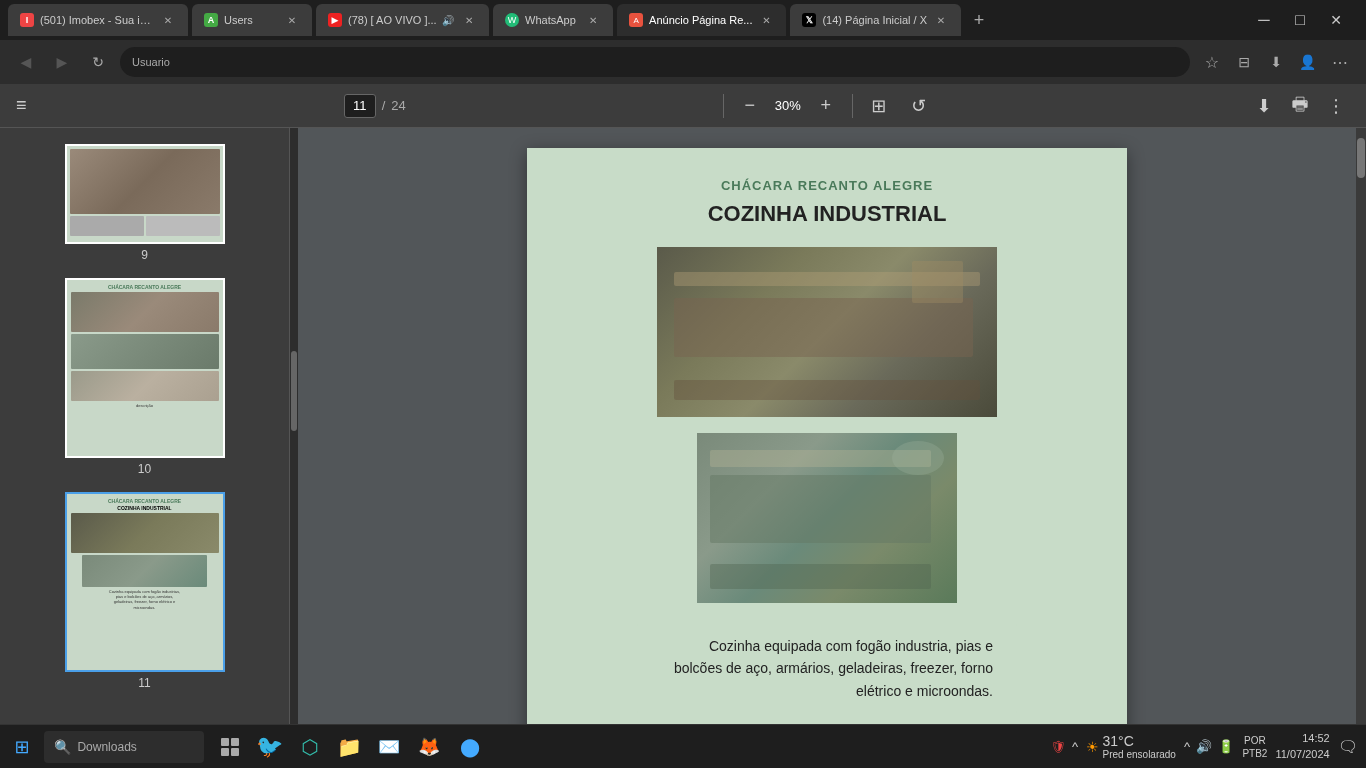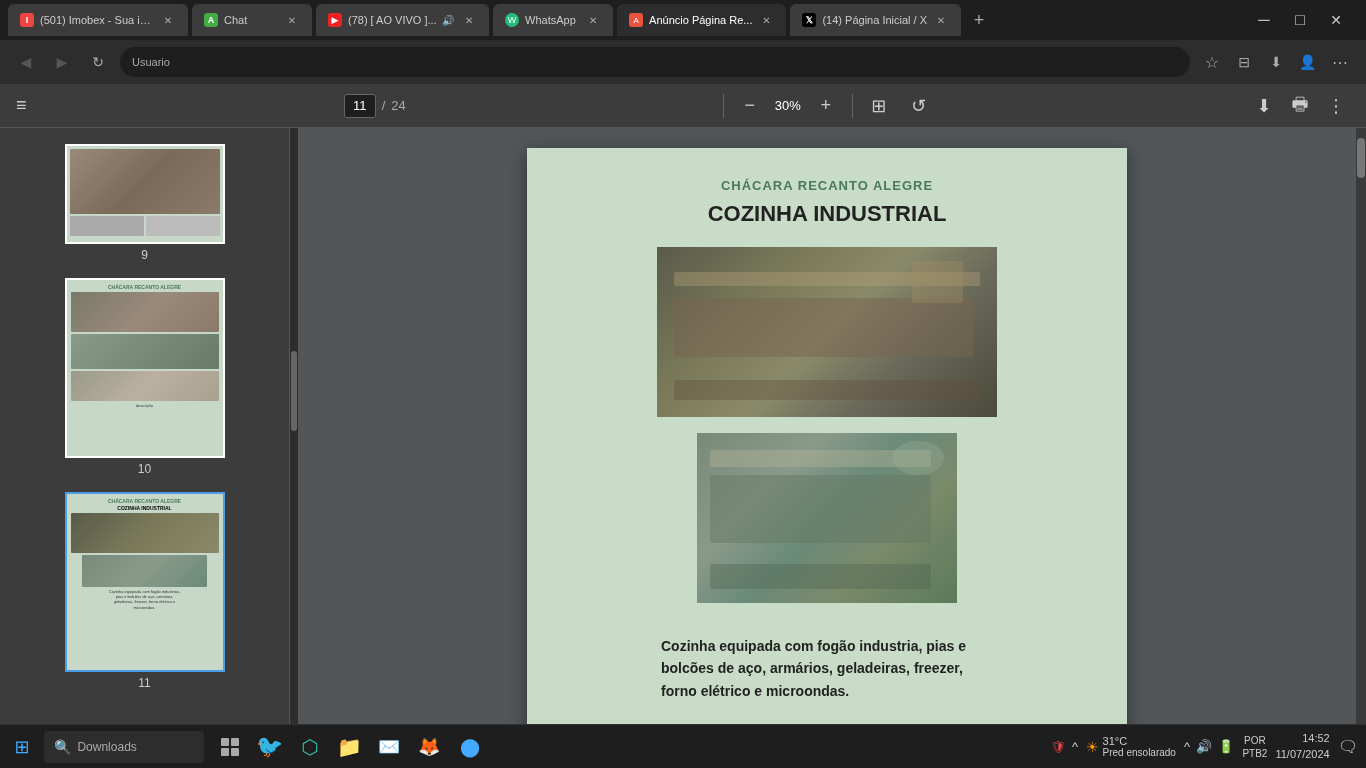--- a/index.html
+++ b/index.html
@@ -133,40 +133,40 @@
       width: 100%; height: 100%;
       background: linear-gradient(135deg, #7a8a7a 0%, #8a9a8a 30%, #6a8a7a 50%, #7a8a6a 70%, #5a7a5a 100%);
       position: relative; display: flex; align-items: center; justify-content: center;
     }
     .pdf-image-block2 {
       width: 260px; height: 185px; background: #888; margin-bottom: 20px;
       overflow: hidden; display: flex; align-items: center; justify-content: center;
     }
     .pdf-description {
       background: rgba(200,220,200,0.85); border-radius: 4px;
-      padding: 12px 24px; text-align: left; max-width: 380px; font-weight: bold;
+      padding: 12px 24px; text-align: right; max-width: 380px;
     }
     .pdf-description p { font-size: 14px; color: #222; line-height: 1.6; }
 
     
     .taskbar {
       position: fixed; bottom: 0; left: 0; width: 1366px; height: 44px;
       background: #1e1e1e; display: flex; align-items: center;
       border-top: 1px solid #333; z-index: 100;
     }
     .taskbar-start { width: 44px; height: 44px; display: flex; align-items: center; justify-content: center; cursor: pointer; }
     .taskbar-search { display: flex; align-items: center; gap: 6px; background: #2d2d2d;
       border-radius: 4px; padding: 0 10px; height: 32px; width: 160px; cursor: pointer; }
     .taskbar-search-text { color: #aaa; font-size: 12px; }
     .taskbar-icons { display: flex; align-items: center; gap: 4px; padding: 0 8px; }
     .taskbar-icon { width: 36px; height: 36px; display: flex; align-items: center; justify-content: center;
       cursor: pointer; border-radius: 4px; font-size: 20px; }
     .taskbar-right { margin-left: auto; display: flex; align-items: center; gap: 8px; padding-right: 8px; }
     .taskbar-clock { color: #ccc; font-size: 11px; text-align: right; line-height: 1.4; }
-    .taskbar-temp { color: #ccc; font-size: 11px; }
+    .taskbar-temp { color: #ccc; font-size: 14px; }
     .taskbar-tray { display: flex; align-items: center; gap: 6px; }
     .tray-icon { color: #ccc; font-size: 13px; cursor: pointer; }
 
     
     .fav-imobex { background: #e44; border-radius: 50%; }
     .fav-chat { background: #4a4; }
     .fav-youtube { background: #e22; }
     .fav-whatsapp { background: #2b7; }
 
     .tab-audio { font-size: 10px; color: #aaa; }
@@ -180,21 +180,21 @@
     <div class="tab-bar-left">
 
       <div class="tab">
         <div class="tab-favicon fav-imobex" style="width:14px;height:14px;border-radius:3px;display:flex;align-items:center;justify-content:center;font-size:9px;color:#fff;font-weight:bold;">I</div>
         <span class="tab-title">(501) Imobex - Sua in...</span>
         <div class="tab-close">✕</div>
       </div>
 
       <div class="tab">
         <div class="tab-favicon fav-chat" style="width:14px;height:14px;border-radius:3px;display:flex;align-items:center;justify-content:center;font-size:9px;color:#fff;font-weight:bold;">A</div>
-        <span class="tab-title">Chat</span>
+        <span class="tab-title">Users</span>
         <div class="tab-close">✕</div>
       </div>
 
       <div class="tab">
         <div class="tab-favicon fav-youtube" style="width:14px;height:14px;border-radius:3px;display:flex;align-items:center;justify-content:center;font-size:9px;color:#fff;">▶</div>
         <span class="tab-title">(78) [ AO VIVO ]...</span>
         <span class="tab-audio">🔊</span>
         <div class="tab-close">✕</div>
       </div>
 

